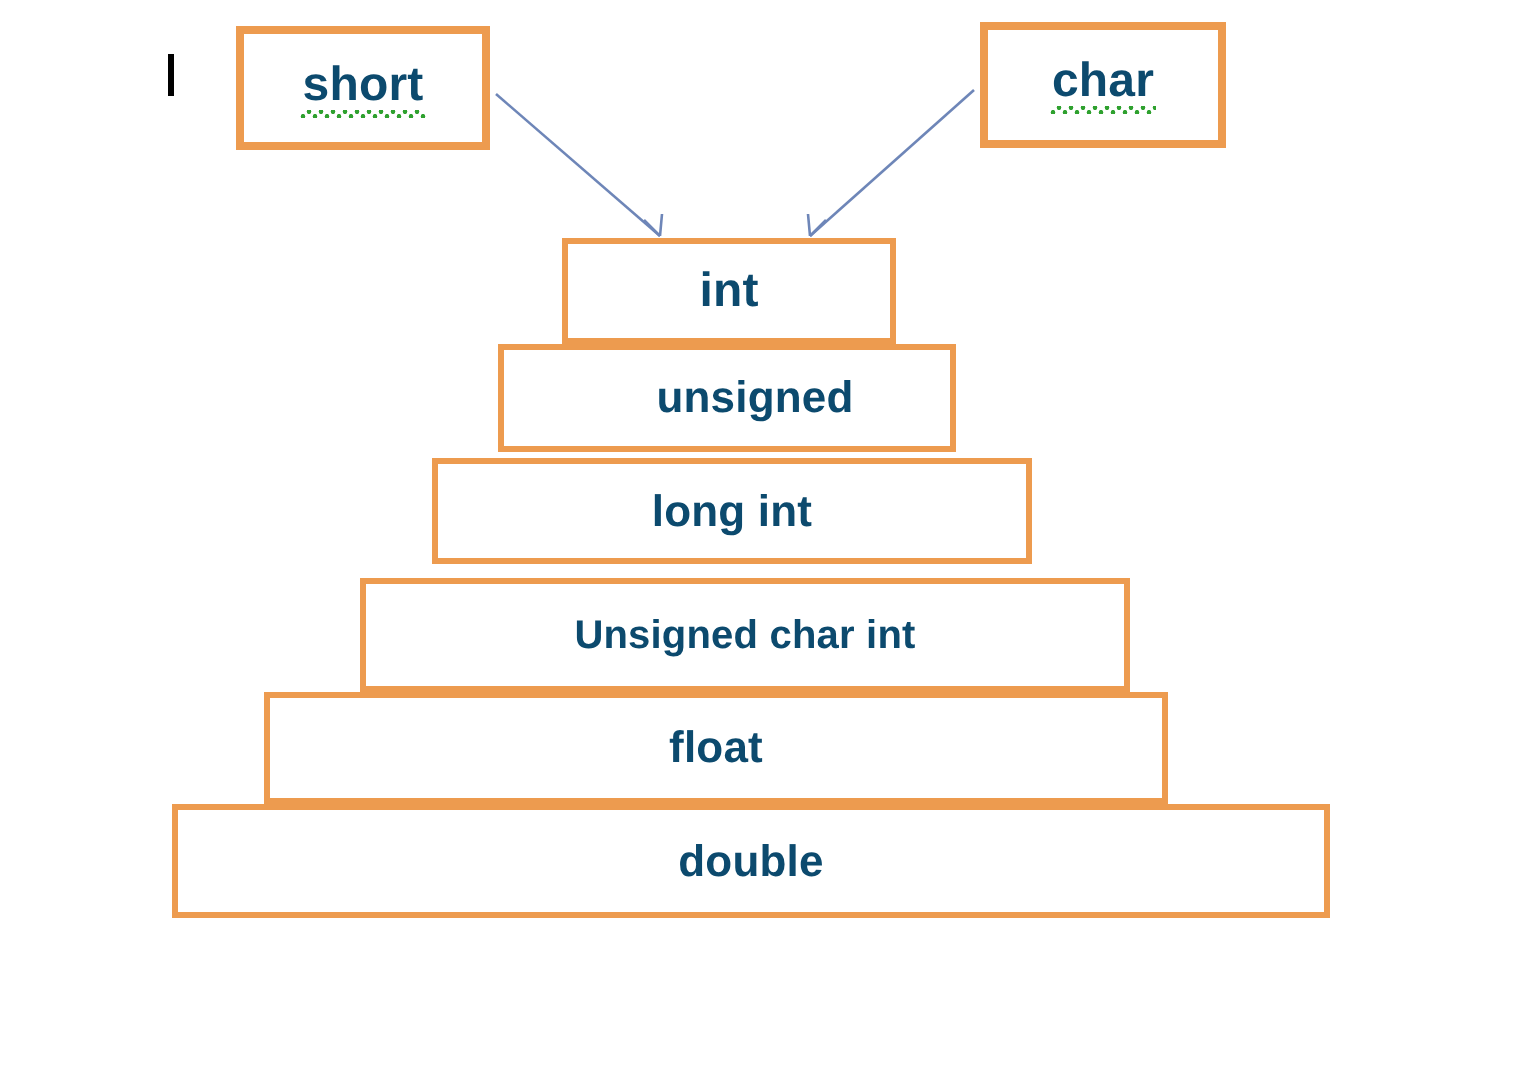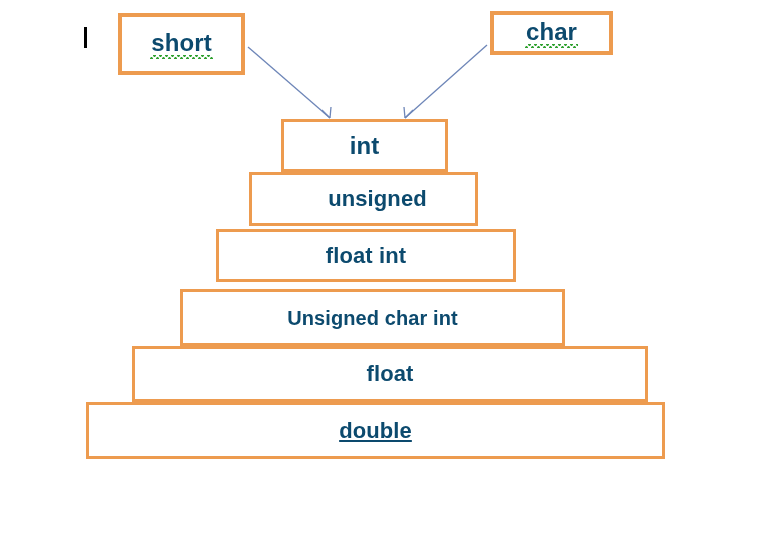--- a/index.html
+++ b/index.html
@@ -64,37 +64,37 @@
     bottom: -1px;
     height: 4px;
     background-image:
       radial-gradient(circle at 1.5px 3.2px, #2FA12F 1.1px, transparent 1.3px),
       radial-gradient(circle at 4.5px 0.8px, #2FA12F 1.1px, transparent 1.3px);
     background-size: 6px 4px;
     background-repeat: repeat-x;
   }
 
   #box-short { left: 118px; top: 13px;  width: 127px; height: 62px; }
-  #box-char  { left: 490px; top: 11px;  width: 123px; height: 44px; align-items: center; }
+  #box-char  { left: 490px; top: 11px;  width: 123px; height: 63px; align-items: center; }
 
   
   #tier-int      { left: 281px; top: 119px; width: 167px; height: 53px; }
   #tier-unsigned { left: 249px; top: 172px; width: 229px; height: 54px; padding-left: 28px; }
   #tier-longint  { left: 216px; top: 229px; width: 300px; height: 53px; }
   #tier-ulongint { left: 180px; top: 289px; width: 385px; height: 57px; }
-  #tier-float    { left: 132px; top: 346px; width: 516px; height: 56px; justify-content: center; }
+  #tier-float    { left: 132px; top: 346px; width: 452px; height: 56px; justify-content: center; }
   #tier-double   { left: 86px;  top: 402px; width: 579px; height: 57px; }
   #tier-longdbl  { left: 9px;   top: 459px; width: 733px; height: 57px; }
 
   #tier-int .label      { font-size: 24px; }
   #tier-unsigned .label { font-size: 22px; }
   #tier-longint .label  { font-size: 22px; }
   #tier-ulongint .label { font-size: 20px; }
   #tier-float .label    { font-size: 22px; }
-  #tier-double .label   { font-size: 22px; text-decoration: underline; }
+  #tier-double .label   { font-size: 22px; }
   #tier-longdbl .label  { font-size: 22px; }
 
   
   #arrows {
     position: absolute;
     left: 0;
     top: 0;
     width: 770px;
     height: 538px;
     pointer-events: none;
@@ -128,21 +128,21 @@
 
   <div class="box" id="tier-int">
     <span class="label">int</span>
   </div>
 
   <div class="box" id="tier-unsigned">
     <span class="label">unsigned</span>
   </div>
 
   <div class="box" id="tier-longint">
-    <span class="label">float int</span>
+    <span class="label">long int</span>
   </div>
 
   <div class="box" id="tier-ulongint">
     <span class="label">Unsigned char int</span>
   </div>
 
   <div class="box" id="tier-float">
     <span class="label">float</span>
   </div>
 

